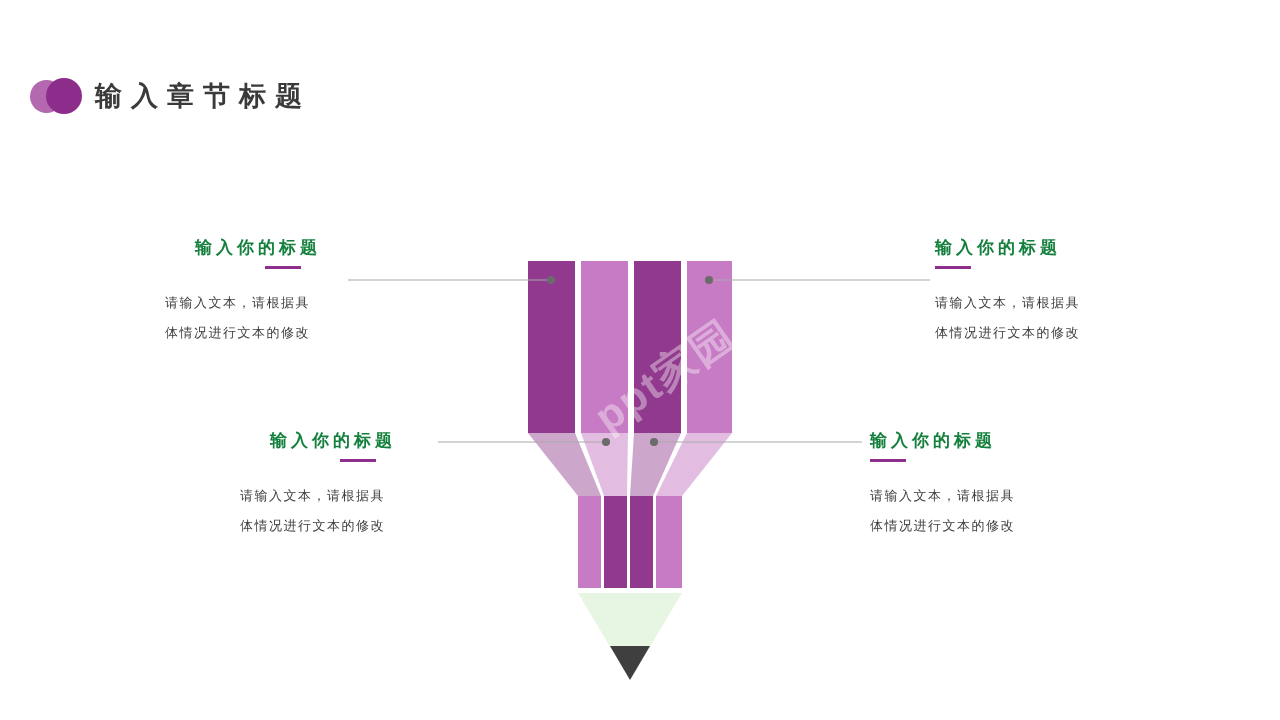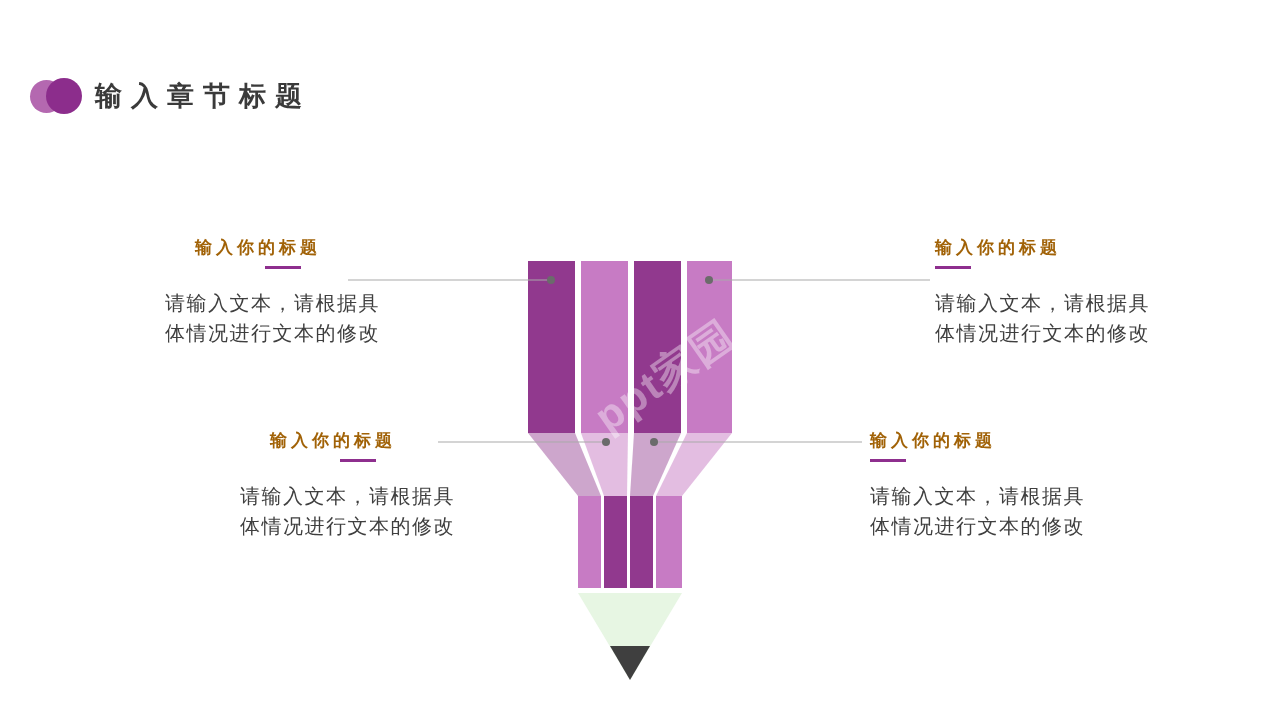--- a/index.html
+++ b/index.html
@@ -17,23 +17,23 @@
   
   .diagram-svg{position:absolute;left:0;top:0;width:1280px;height:720px;}
 
   
   .watermark{position:absolute;left:555px;top:300px;width:220px;text-align:center;
     transform:rotate(-35deg);font-size:42px;font-weight:700;color:rgba(255,255,255,0.38);
     letter-spacing:2px;pointer-events:none;}
 
   
   .blk{position:absolute;width:210px;color:#3f3f3f;}
-  .blk .ttl{font-size:17px;font-weight:800;letter-spacing:4px;color:#a16207;white-space:nowrap;}
+  .blk .ttl{font-size:17px;font-weight:800;letter-spacing:4px;color:#15803d;white-space:nowrap;}
   .blk .underline{width:36px;height:3px;background:#8e2f8e;margin-top:7px;}
-  .blk .body{margin-top:19px;font-size:20px;line-height:30px;letter-spacing:1.5px;
+  .blk .body{margin-top:19px;font-size:13px;line-height:30px;letter-spacing:1.5px;
     color:#3f3f3f;white-space:nowrap;}
   
   .blk.left .ttl{margin-left:30px;}
   .blk.left .underline{margin-left:100px;}
   .blk-tl{left:165px;top:188px;}
   .blk-tr{left:935px;top:188px;}
   .blk-ml{left:240px;top:381px;}
   .blk-mr{left:870px;top:381px;}
 </style>
 </head>

